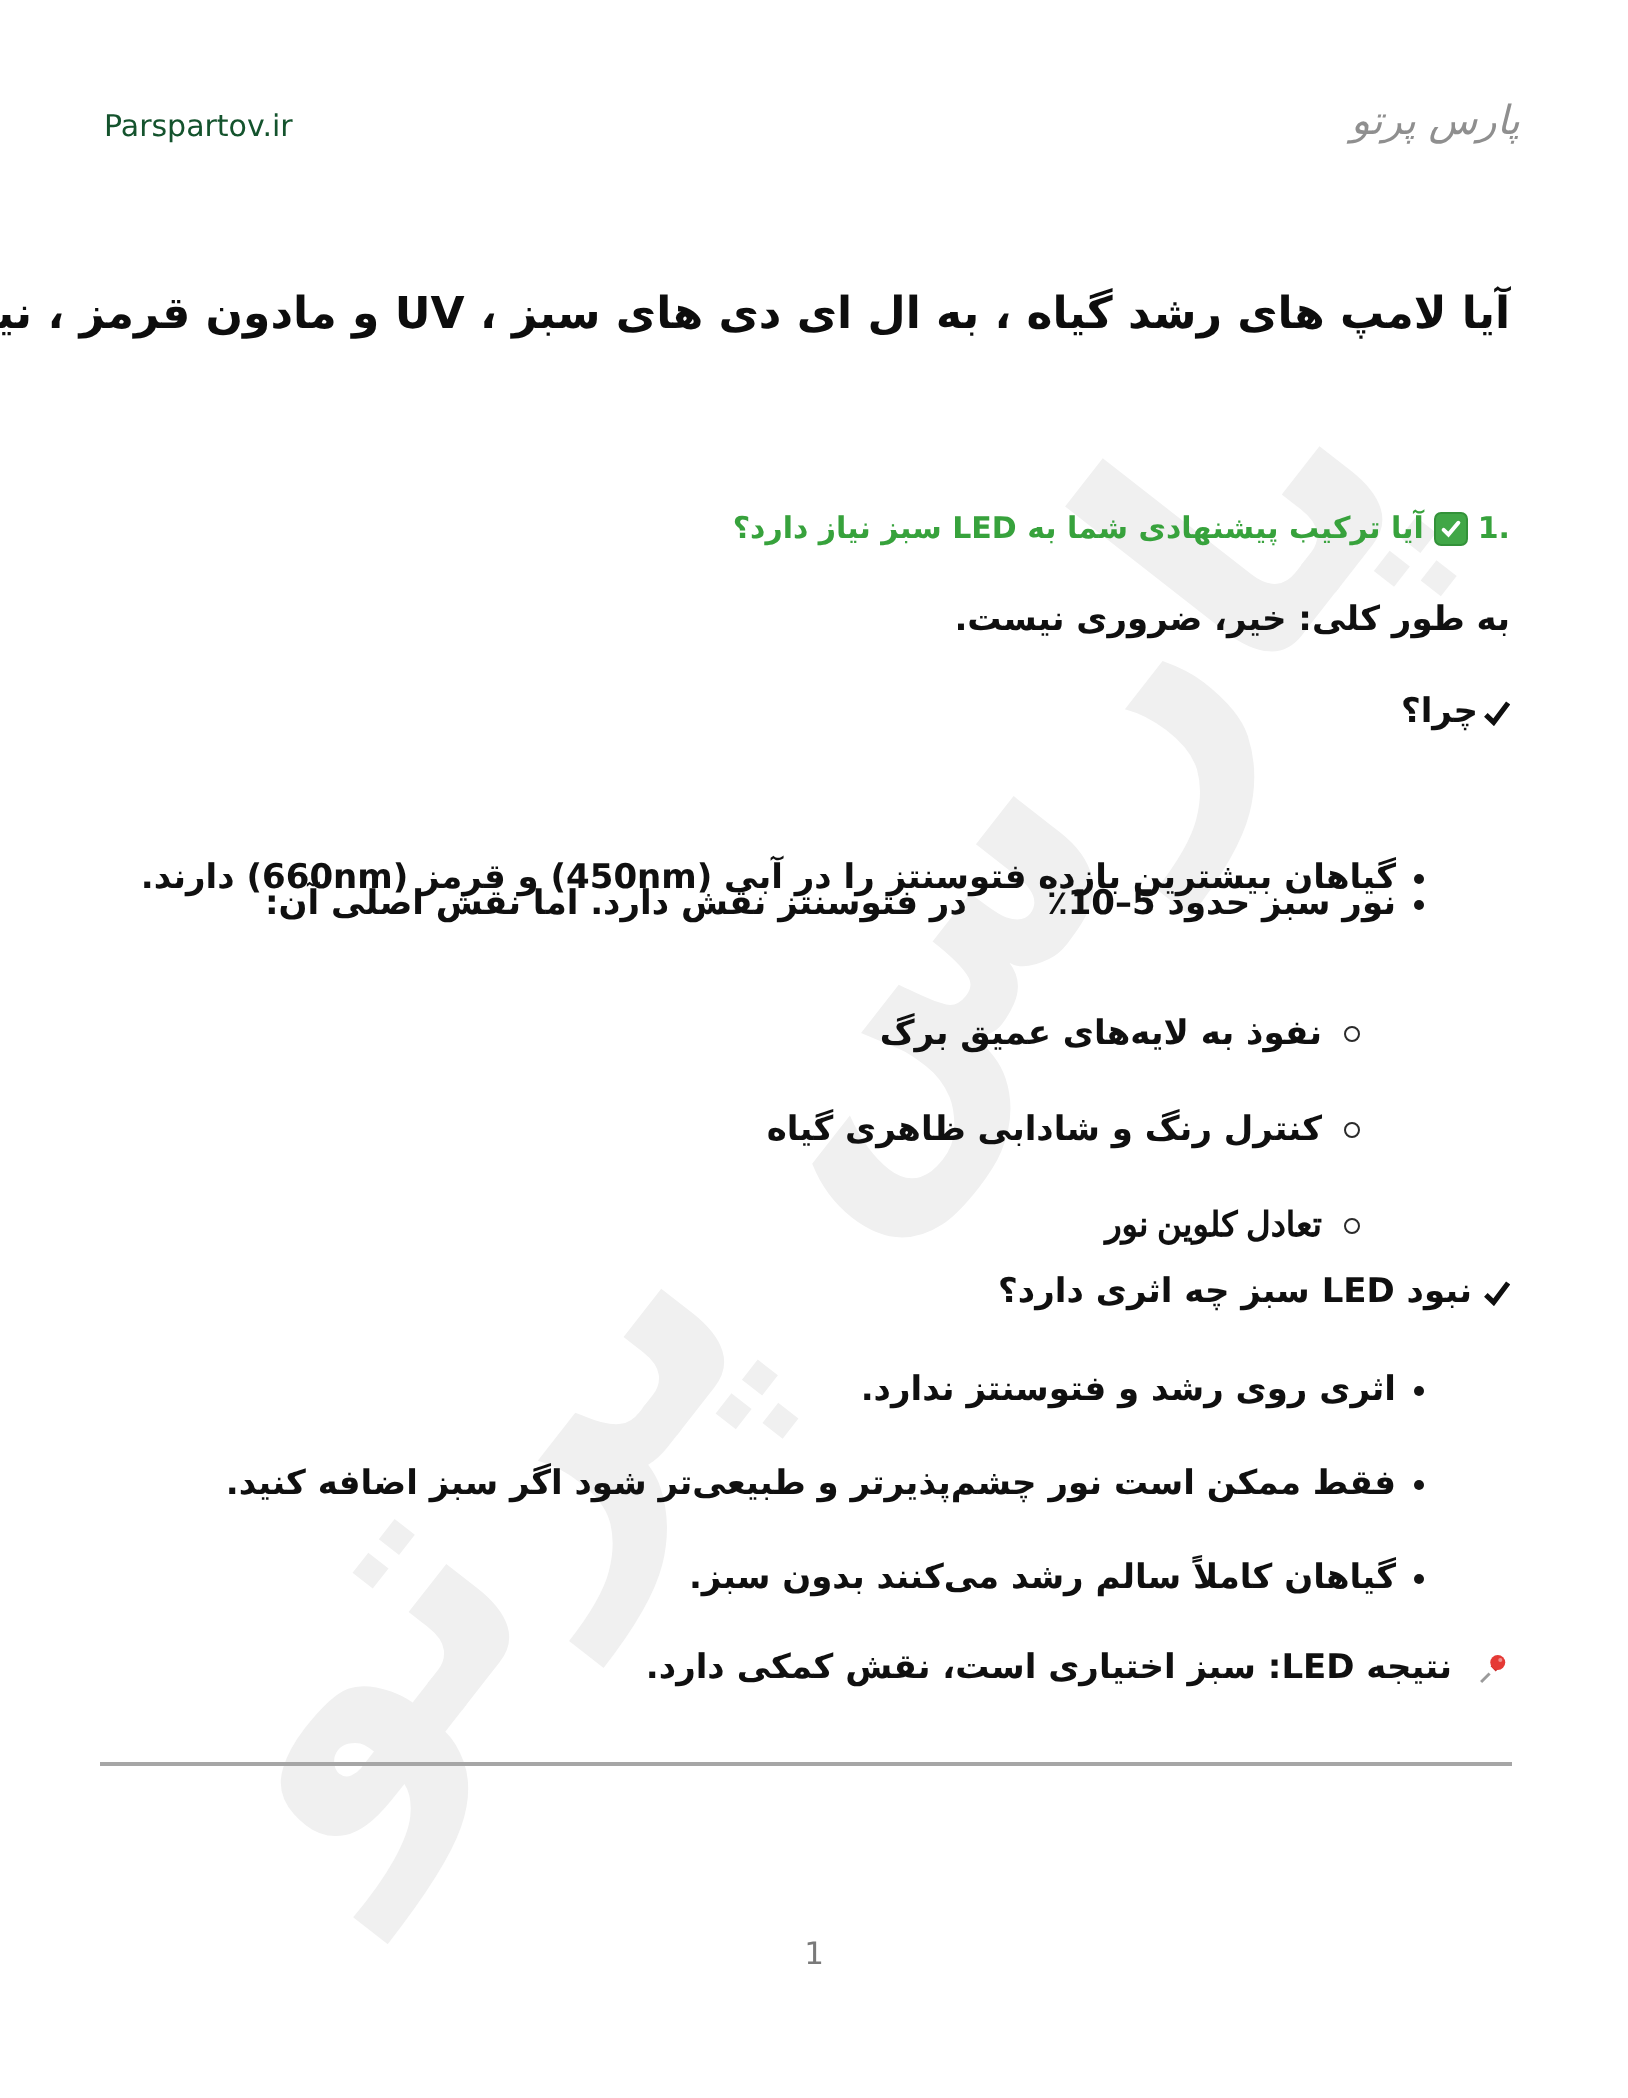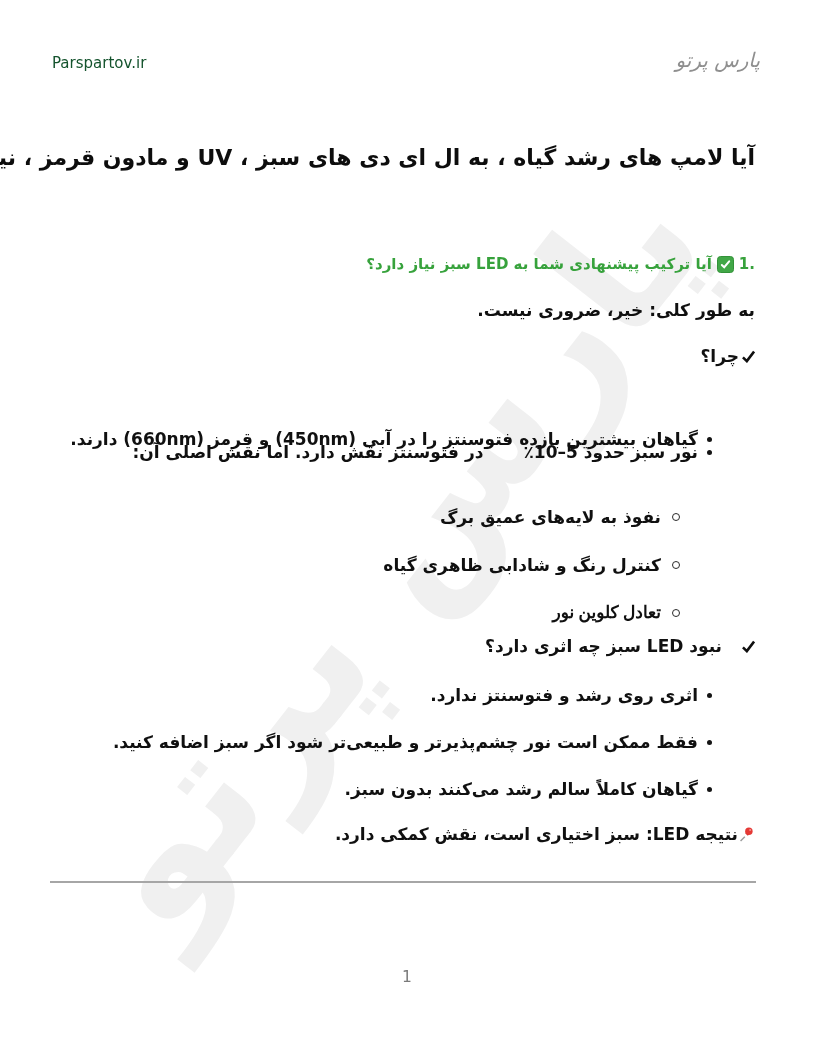--- a/index.html
+++ b/index.html
@@ -31,22 +31,22 @@
   }
   .r-title{top:147px;font-size:22px;color:#0d0d0d;}
   .r-heading{top:253px;font-size:15px;color:#37a23c;gap:5px;}
   .q-number{direction:ltr;color:#37a23c;font-weight:700;}
   .checkbox{
     width:17px;height:17px;border-radius:3.5px;background:#41a747;border:1px solid #339239;
     display:flex;align-items:center;justify-content:center;flex:none;box-sizing:border-box;
   }
   .r-intro{top:299px;}
   .r-why{top:345px;gap:3px;}
-  .r-absq{top:635px;gap:20px;text-align:center;}
-  .r-concl{top:823px;gap:0;}
+  .r-absq{top:635px;gap:6px;text-align:center;}
+  .r-concl{top:823px;gap:12px;}
   
   .li1{right:102px;gap:9px;}
   .li1 .dot{width:5px;height:5px;border-radius:50%;background:#141414;flex:none;}
   .b1{top:393px;margin-top:35px;} .b2{top:441px;}
   .ab1{top:684px;} .ab2{top:731px;} .ab3{top:778px;}
   
   .li2{right:134px;gap:11px;margin-top:13px;}
   .li2 .circ{width:6px;height:6px;border-radius:50%;border:1.3px solid #2b2b2b;background:#fff;flex:none;box-sizing:content-box;}
   .s1{top:493px;} .s2{top:541px;} .s3{top:589px;font-family:Liberation Serif, serif;}
   .ltr-frag{direction:ltr;unicode-bidi:isolate;margin-left:40px;}

